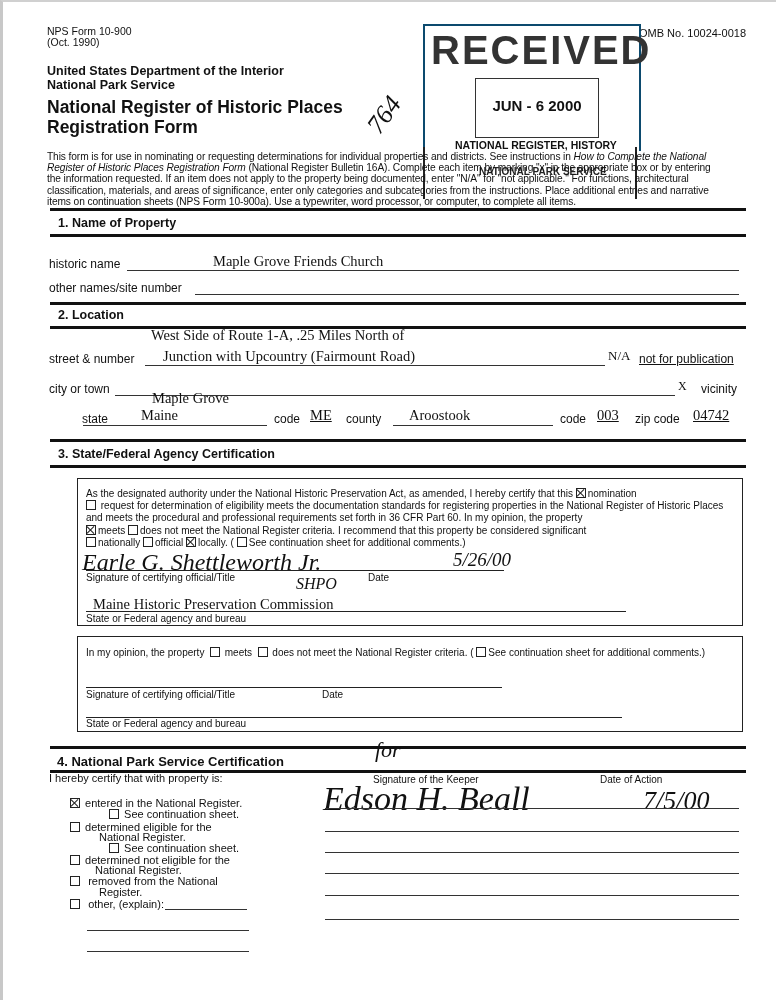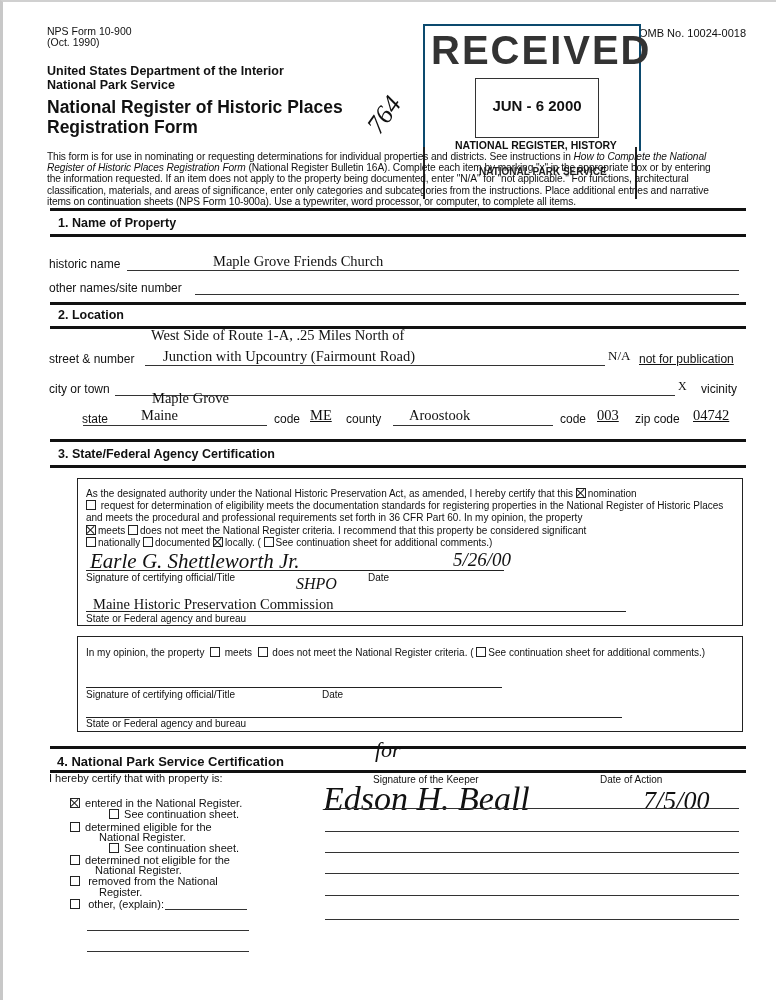--- a/index.html
+++ b/index.html
@@ -111,25 +111,25 @@
 
 <div class="box" style="left:74px;top:476px;width:664px;height:146px;">
   <div class="abs box-text" style="left:8px;top:9px;width:650px;">
     <span>As the designated authority under the National Historic Preservation Act, as amended, I hereby certify that this</span>
     <span class="chk x"></span><span>nomination</span><br>
     <span class="chk"></span>
     <span>request for determination of eligibility meets the documentation standards for registering properties in the National Register of Historic Places and meets the procedural and professional requirements set forth in 36 CFR Part 60.  In my opinion, the property</span><br>
     <span class="chk x"></span><span>meets</span>
     <span class="chk"></span><span>does not meet the National Register criteria. I recommend that this  property be considered significant</span><br>
     <span class="chk"></span><span>nationally</span>
-    <span class="chk"></span><span>documented</span>
+    <span class="chk"></span><span>official</span>
     <span class="chk x"></span><span>locally.</span>
     ( <span class="chk"></span><span>See continuation sheet for additional comments.)</span>
   </div>
-  <div class="hand" style="left:12px;top:70px;font-size:21px;">Earle G. Shettleworth Jr.</div>
+  <div class="hand" style="left:4px;top:70px;font-size:24px;">Earle G. Shettleworth Jr.</div>
   <div class="hand" style="left:375px;top:70px;font-size:19px;">5/26/00</div>
   <div class="hand" style="left:218px;top:96px;font-size:16px;">SHPO</div>
   <div class="line" style="left:8px;top:91px;width:418px;border-bottom-color:#222;"></div>
   <div class="sig-label" style="left:8px;top:93px;">Signature of certifying official/Title</div>
   <div class="sig-label" style="left:290px;top:93px;">Date</div>
   <div class="typed" style="left:15px;top:117px;font-size:14.5px;">Maine Historic Preservation Commission</div>
   <div class="line" style="left:8px;top:132px;width:540px;border-bottom-color:#222;"></div>
   <div class="sig-label" style="left:8px;top:134px;">State or Federal agency and bureau</div>
 </div>
 

